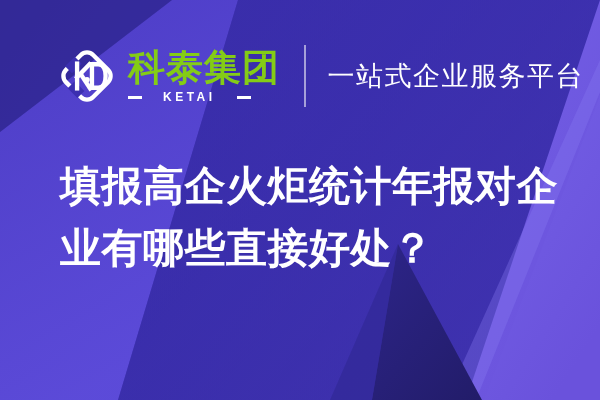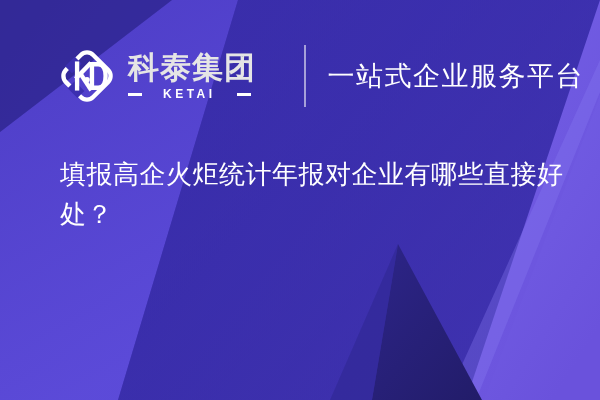--- a/index.html
+++ b/index.html
@@ -43,22 +43,22 @@
     margin-right: 10px;
   }
 
   .brand-block {
     display: flex;
     flex-direction: column;
     justify-content: center;
     height: 62px;
   }
   .brand-cn {
-    color: #e5e5e5;
-    font-size: 31px;
+    color: #84cc16;
+    font-size: 37px;
     font-weight: bold;
     line-height: 1;
     letter-spacing: 1px;
     white-space: nowrap;
   }
   .brand-en-row {
     display: flex;
     align-items: center;
     margin-top: 5px;
     width: 152px;
@@ -108,22 +108,22 @@
     white-space: nowrap;
   }
 
   
   .headline {
     position: absolute;
     left: 60px;
     top: 155px;
     width: 508px;
     color: #ffffff;
-    font-size: 26px;
-    font-weight: normal;
+    font-size: 41px;
+    font-weight: bold;
     line-height: 1.52;
     letter-spacing: 0.5px;
   }
 </style>
 </head>
 <body>
 
 <div id="banner">
 
   <div class="bg-layer">

